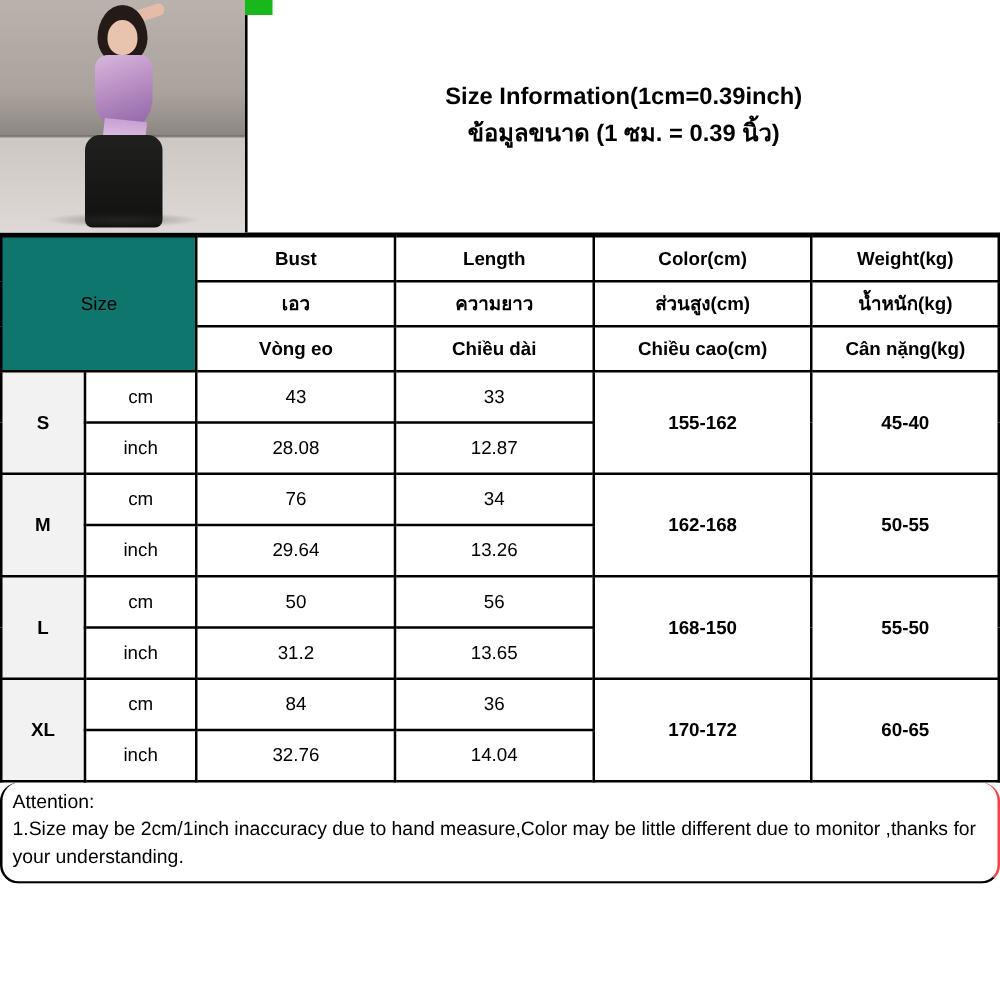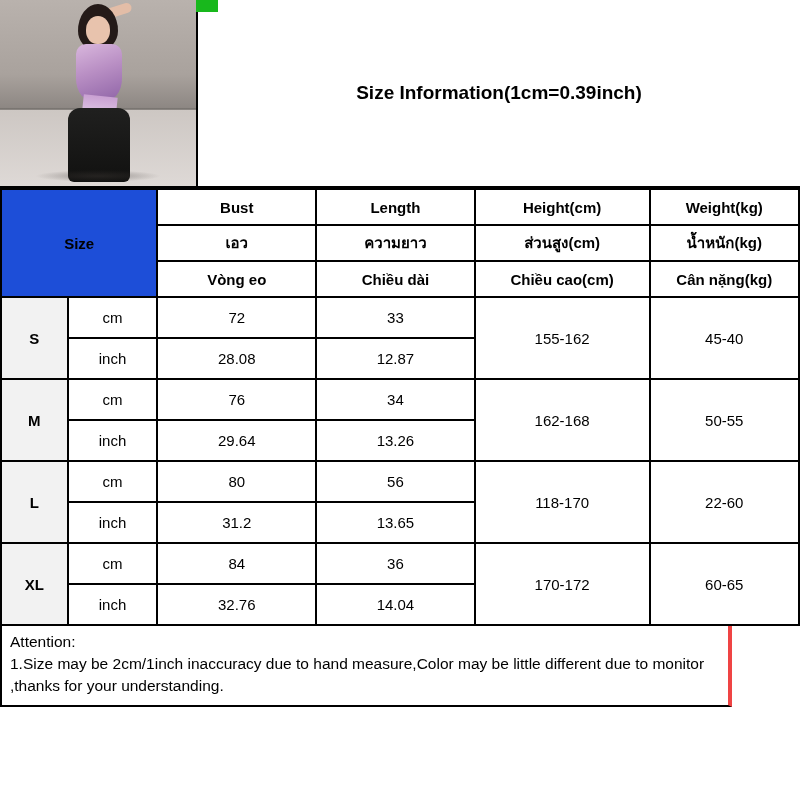--- a/index.html
+++ b/index.html
@@ -144,56 +144,57 @@
     padding: 2px 3px;
   }
   .col-size { width: 58px; }
   .col-unit { width: 78px; }
   .col-bust { width: 138px; }
   .col-length { width: 138px; }
   .col-height { width: 152px; }
   .col-weight { width: 130px; }
 
   .hdr-size {
-    font-weight: bold;
+    font-weight: normal;
     font-size: 25px;
-    background: #1d4ed8;
+    background: #0f766e;
   }
   .hdr-cell {
     font-weight: bold;
     font-size: 16px;
     height: 30px;
   }
   .size-label {
     font-weight: bold;
     font-size: 19px;
     background: #f2f2f2;
   }
   .unit-label {
     font-weight: normal;
     font-size: 15px;
   }
   .value {
     font-size: 16px;
   }
   .row-h { height: 41px; }
   .span-cell {
-    font-weight: normal;
+    font-weight: bold;
     font-size: 16px;
     border-radius: 11px;
   }
 
   
   .attention {
     box-sizing: border-box;
-    width: 732px;
+    width: 800px;
     border-left: 2px solid #000;
-    border-right: 4px solid #ef4444;
+    border-right: 2px solid #ef4444;
     border-bottom: 2px solid #000;
     padding: 5px 8px 8px 8px;
+    border-radius: 15px;
   }
   .attention p {
     margin: 0;
     font-size: 15.5px;
     line-height: 22px;
   }
   .filler {
     width: 800px;
     height: 170px;
     background: #ffffff;
@@ -215,58 +216,59 @@
           <div class="top-garment"></div>
           <div class="frill"></div>
           <div class="pants"></div>
         </div>
         <div class="floor-shadow"></div>
       </div>
     </div>
     <div class="green-tag"></div>
     <div class="title-cell">
       <div class="title-line">Size Information(1cm=0.39inch)</div>
+      <div class="title-line">ข้อมูลขนาด (1 ซม. = 0.39 นิ้ว)</div>
     </div>
   </div>
 
   <table class="size-table">
     <colgroup>
       <col class="col-size">
       <col class="col-unit">
       <col class="col-bust">
       <col class="col-length">
       <col class="col-height">
       <col class="col-weight">
     </colgroup>
     <tbody>
 
       <tr>
         <td class="hdr-size" rowspan="3" colspan="2">Size</td>
         <td class="hdr-cell">Bust</td>
         <td class="hdr-cell">Length</td>
-        <td class="hdr-cell">Height(cm)</td>
+        <td class="hdr-cell">Color(cm)</td>
         <td class="hdr-cell">Weight(kg)</td>
       </tr>
       <tr>
         <td class="hdr-cell">เอว</td>
         <td class="hdr-cell">ความยาว</td>
         <td class="hdr-cell">ส่วนสูง(cm)</td>
         <td class="hdr-cell">น้ำหนัก(kg)</td>
       </tr>
       <tr>
         <td class="hdr-cell">Vòng eo</td>
         <td class="hdr-cell">Chiều dài</td>
         <td class="hdr-cell">Chiều cao(cm)</td>
         <td class="hdr-cell">Cân nặng(kg)</td>
       </tr>
 
       <tr class="row-h">
         <td class="size-label" rowspan="2">S</td>
         <td class="unit-label">cm</td>
-        <td class="value">72</td>
+        <td class="value">43</td>
         <td class="value">33</td>
         <td class="span-cell" rowspan="2">155-162</td>
         <td class="span-cell" rowspan="2">45-40</td>
       </tr>
       <tr class="row-h">
         <td class="unit-label">inch</td>
         <td class="value">28.08</td>
         <td class="value">12.87</td>
       </tr>
 
@@ -280,24 +282,24 @@
       </tr>
       <tr class="row-h">
         <td class="unit-label">inch</td>
         <td class="value">29.64</td>
         <td class="value">13.26</td>
       </tr>
 
       <tr class="row-h">
         <td class="size-label" rowspan="2">L</td>
         <td class="unit-label">cm</td>
-        <td class="value">80</td>
+        <td class="value">50</td>
         <td class="value">56</td>
-        <td class="span-cell" rowspan="2">118-170</td>
-        <td class="span-cell" rowspan="2">22-60</td>
+        <td class="span-cell" rowspan="2">168-150</td>
+        <td class="span-cell" rowspan="2">55-50</td>
       </tr>
       <tr class="row-h">
         <td class="unit-label">inch</td>
         <td class="value">31.2</td>
         <td class="value">13.65</td>
       </tr>
 
       <tr class="row-h">
         <td class="size-label" rowspan="2">XL</td>
         <td class="unit-label">cm</td>

